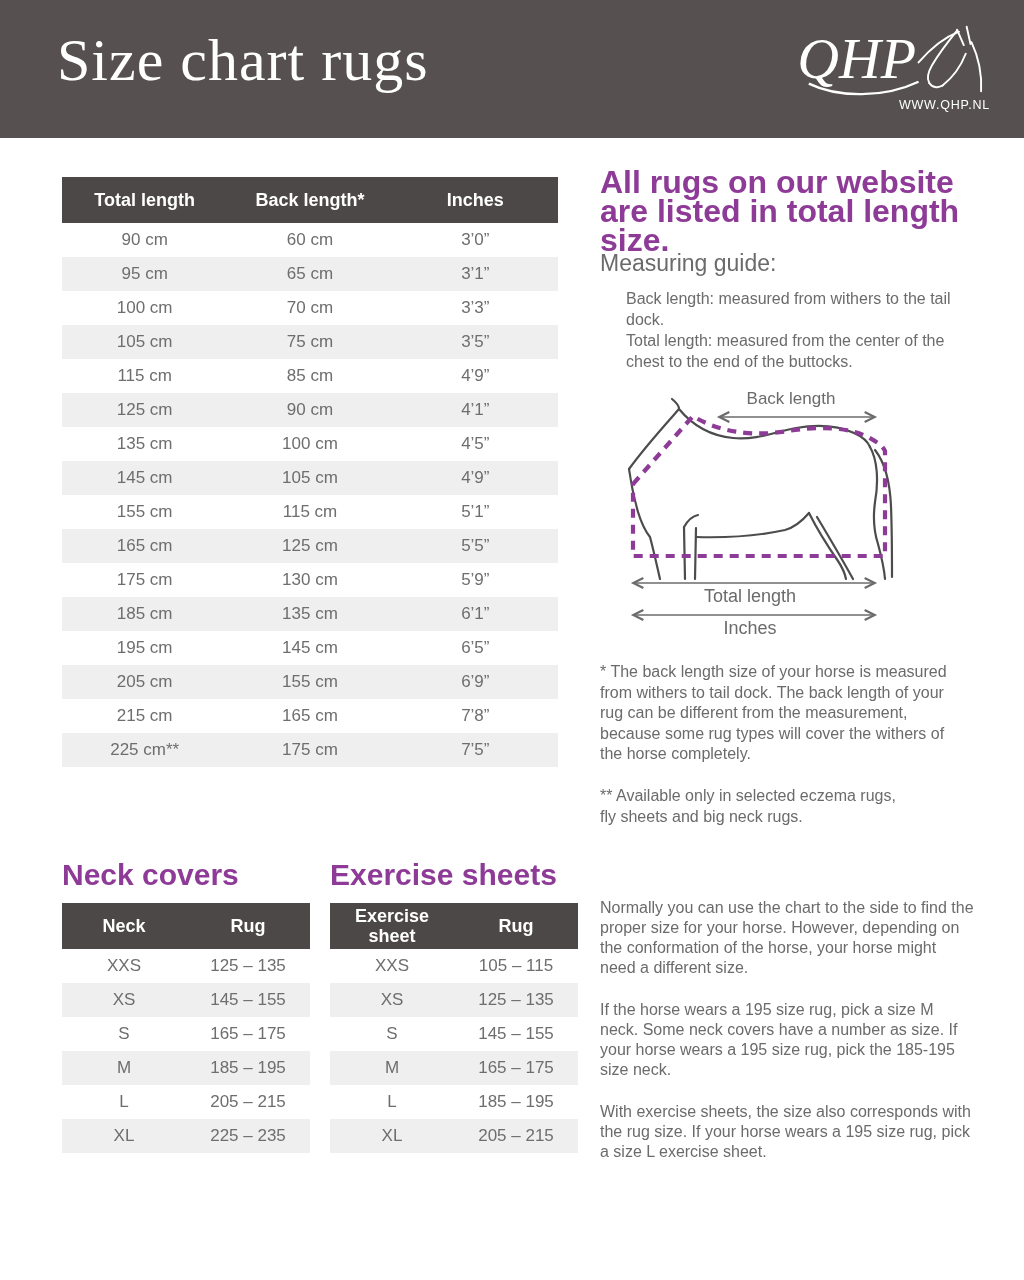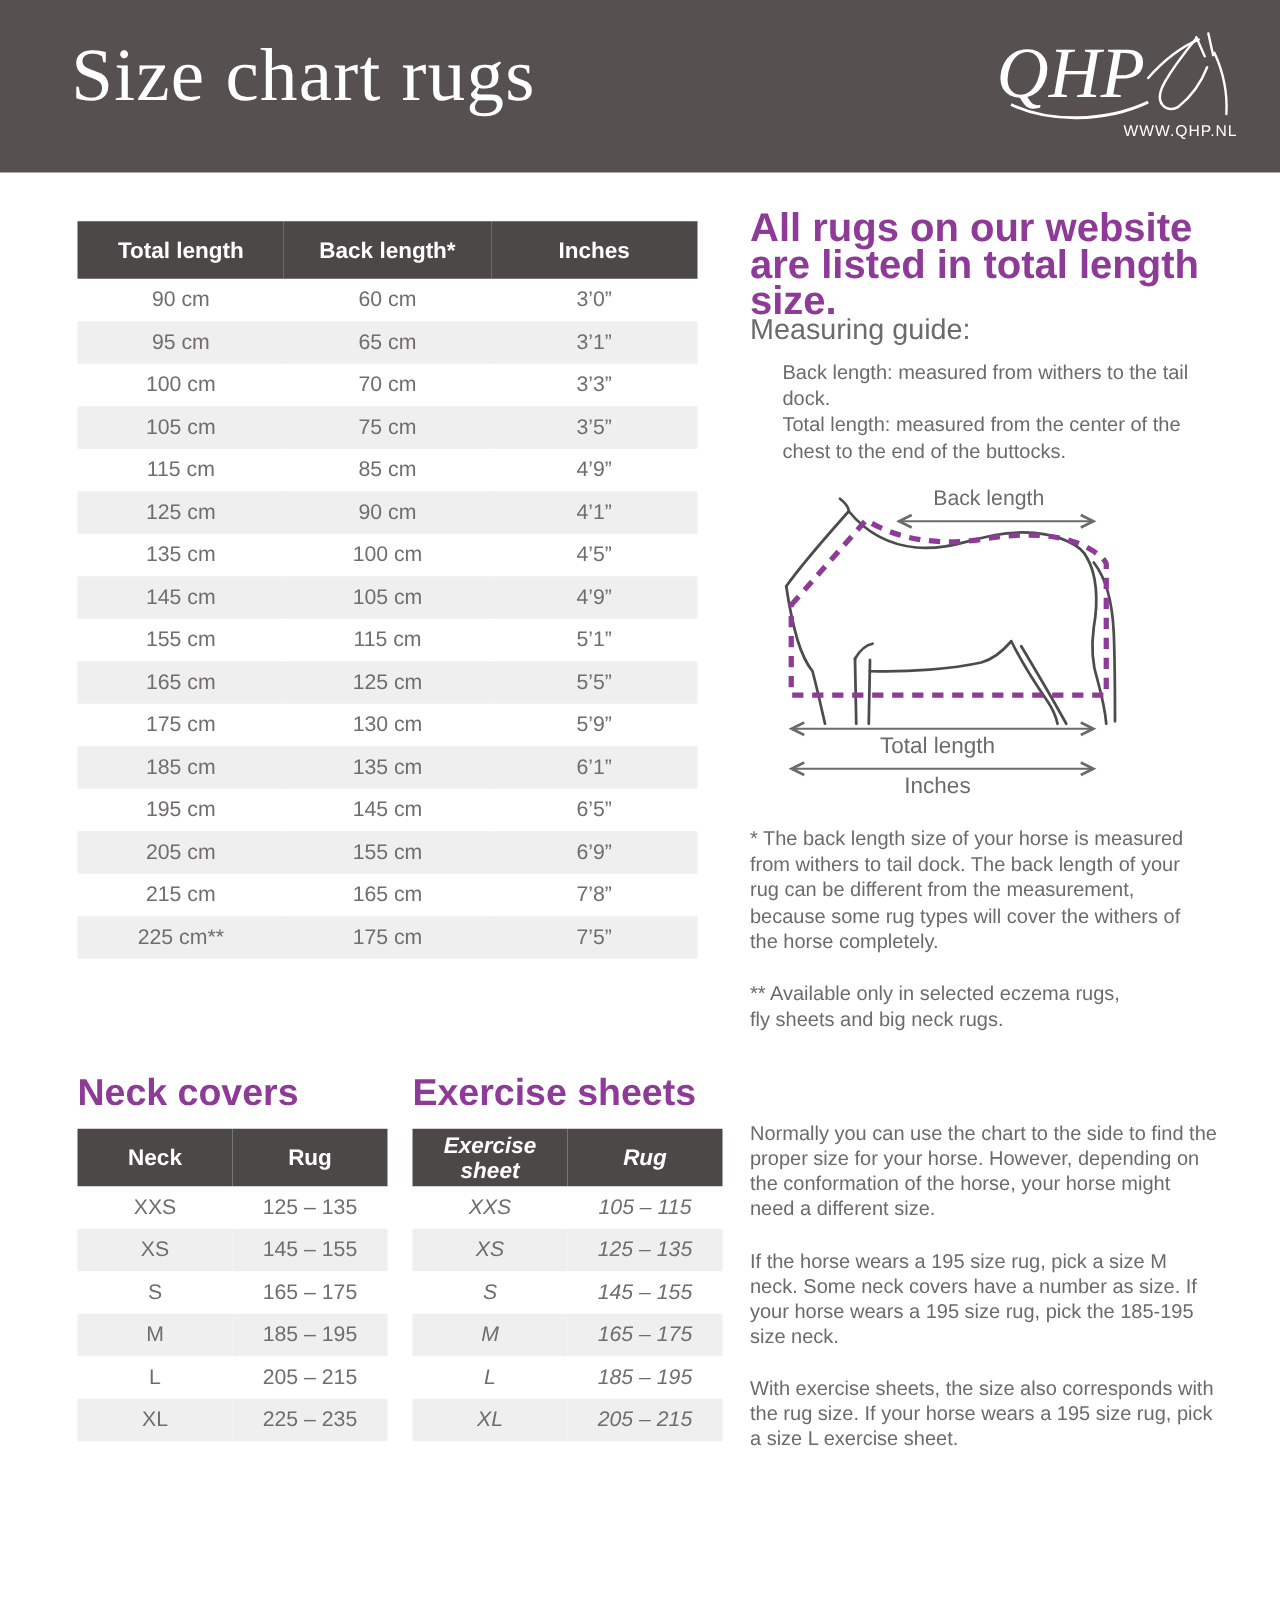--- a/index.html
+++ b/index.html
@@ -31,21 +31,21 @@
     background:#4d4848; color:#ffffff; font-size:18px; font-weight:bold;
     height:46px; text-align:center; line-height:1.12; padding:0 4px;
   }
   table.sizes td {
     height:34px; text-align:center; color:#6f6d6d; font-size:17px; padding:0;
   }
   table.sizes tbody tr:nth-child(even) td { background:#efefef; }
   .main-table { position:absolute; left:62px; top:177px; width:496px; }
   .neck-table { position:absolute; left:62px; top:903px; width:248px; }
   .neck-table th { height:47px; }
-  .ex-table { position:absolute; left:330px; top:903px; width:248px;font-style:italic; }
+  .ex-table { position:absolute; left:330px; top:903px; width:248px; }
   .ex-table th { height:47px; }
   
   .intro-heading {
     position:absolute; left:600px; top:168px; width:390px;
     color:#8e3a97; font-size:32px; font-weight:bold; line-height:29px; margin:0;
   }
   .guide-title {
     position:absolute; left:600px; top:250px;
     color:#6b6b6b; font-size:23px; font-weight:400; margin:0;
   }

